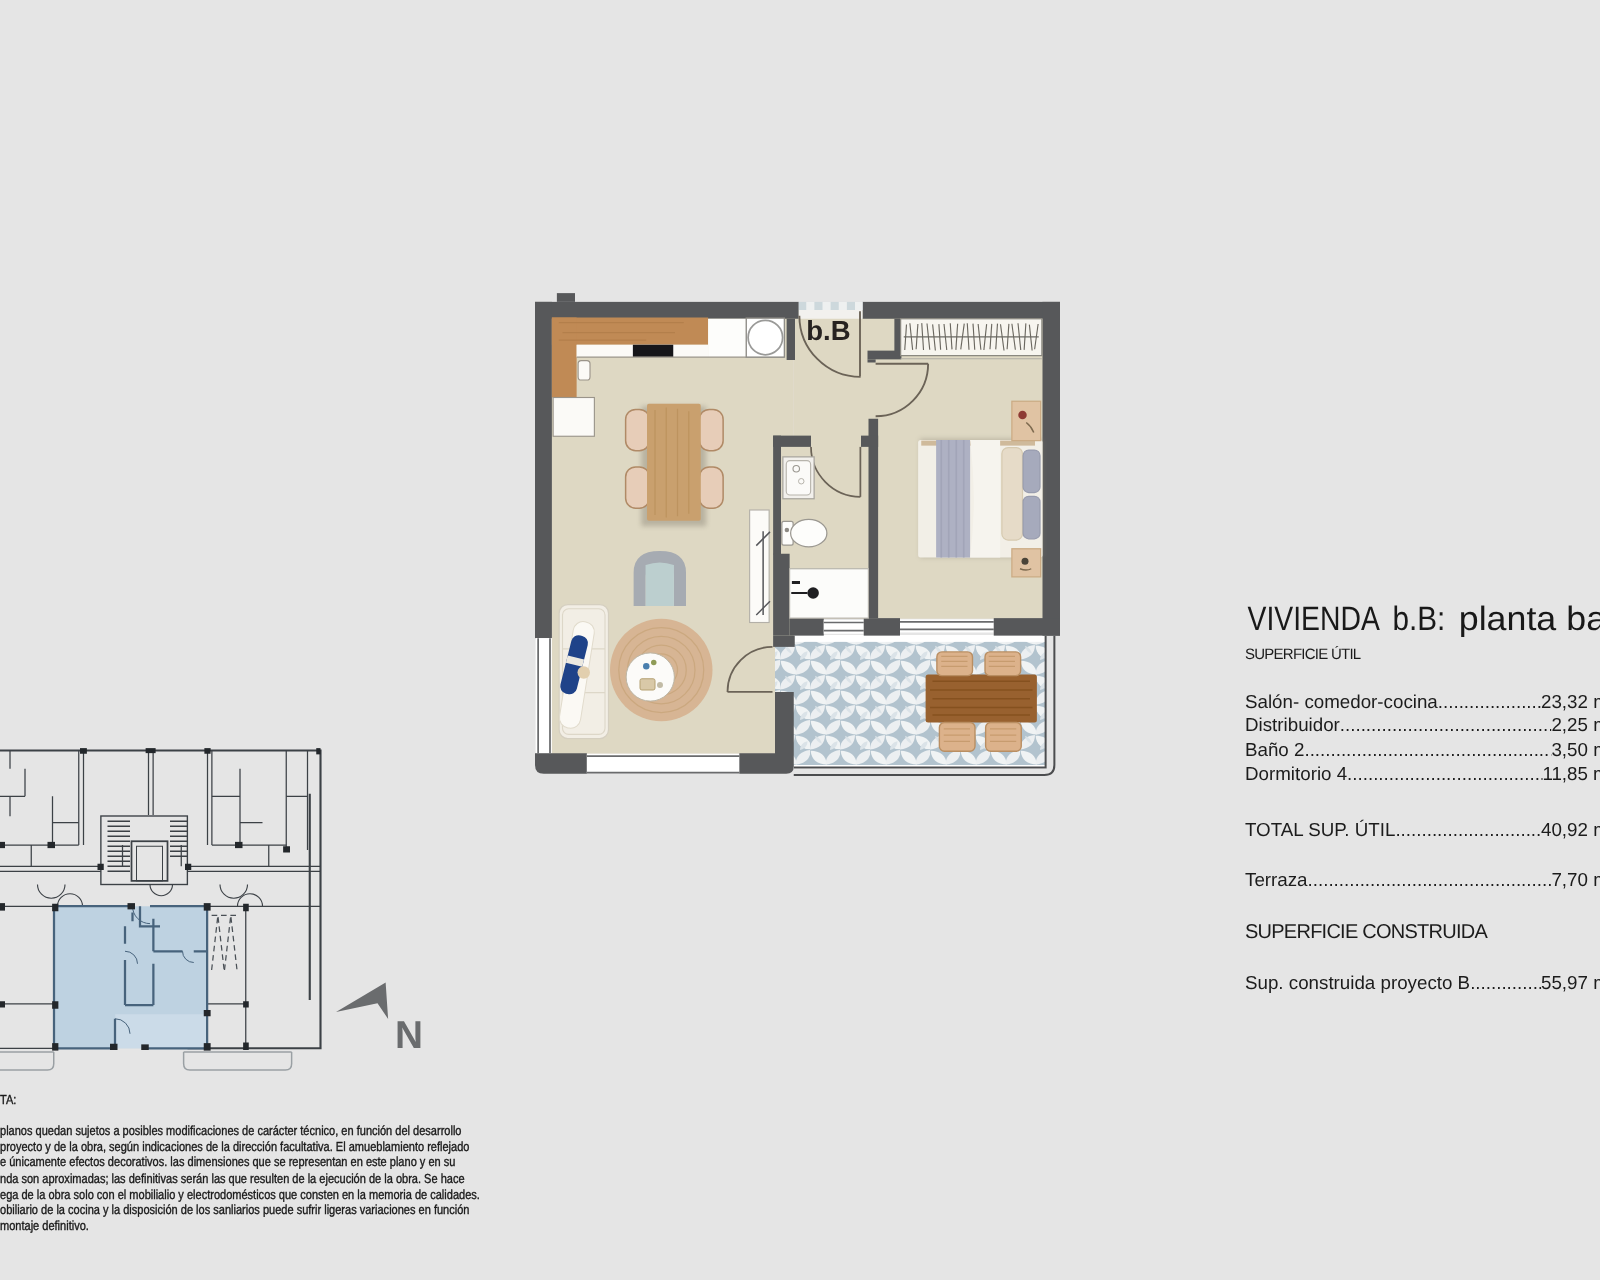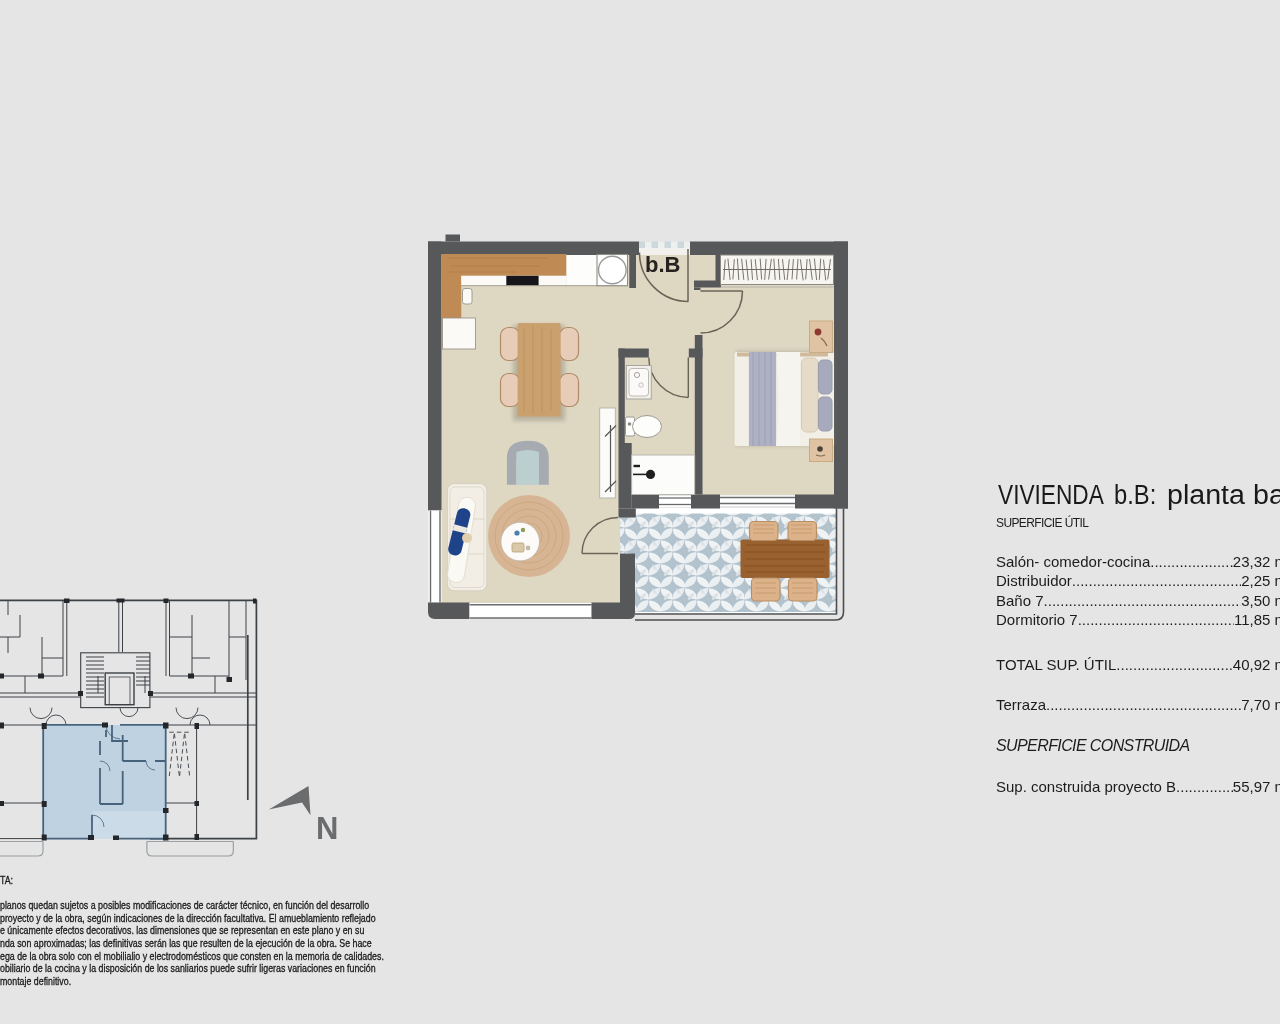--- a/index.html
+++ b/index.html
@@ -402,41 +402,41 @@
       <span class="lbl">Salón- comedor-cocina</span>
       <span class="dots">....................................................</span>
       <span class="val">23,32 m²</span>
     </div>
 <div class="row" style="top:573.3px;">
       <span class="lbl">Distribuidor</span>
       <span class="dots">....................................................</span>
       <span class="val">2,25 m²</span>
     </div>
 <div class="row" style="top:592.6px;">
-      <span class="lbl">Baño 7</span>
+      <span class="lbl">Baño 2</span>
       <span class="dots">....................................................</span>
       <span class="val">3,50 m²</span>
     </div>
 <div class="row" style="top:611.9px;">
-      <span class="lbl">Dormitorio 7</span>
+      <span class="lbl">Dormitorio 4</span>
       <span class="dots">....................................................</span>
       <span class="val">11,85 m²</span>
     </div>
 <div class="row" style="top:656.5px;">
       <span class="lbl">TOTAL SUP. ÚTIL</span>
       <span class="dots">....................................................</span>
       <span class="val">40,92 m²</span>
     </div>
 <div class="row" style="top:697px;">
       <span class="lbl">Terraza</span>
       <span class="dots">....................................................</span>
       <span class="val">7,70 m²</span>
     </div>
 
-<div class="abs" style="left:996px;top:737px;font-size:16px;letter-spacing:-0.6px;color:#1c1c1c;white-space:pre;font-style:italic;">SUPERFICIE CONSTRUIDA</div>
+<div class="abs" style="left:996px;top:737px;font-size:16px;letter-spacing:-0.6px;color:#1c1c1c;white-space:pre;">SUPERFICIE CONSTRUIDA</div>
 <div class="row" style="top:779px;">
       <span class="lbl">Sup. construida proyecto B</span>
       <span class="dots">....................................................</span>
       <span class="val">55,97 m²</span>
     </div>
 
 <svg class="abs" style="left:0;top:575px" width="360" height="290" viewBox="0 0 360 290">
 
 <g stroke="#3c4146" stroke-width="1.7" fill="none">
   <path d="M0 25.4 L256.4 25.4 L256.4 263.6 L150 263.6"></path>

